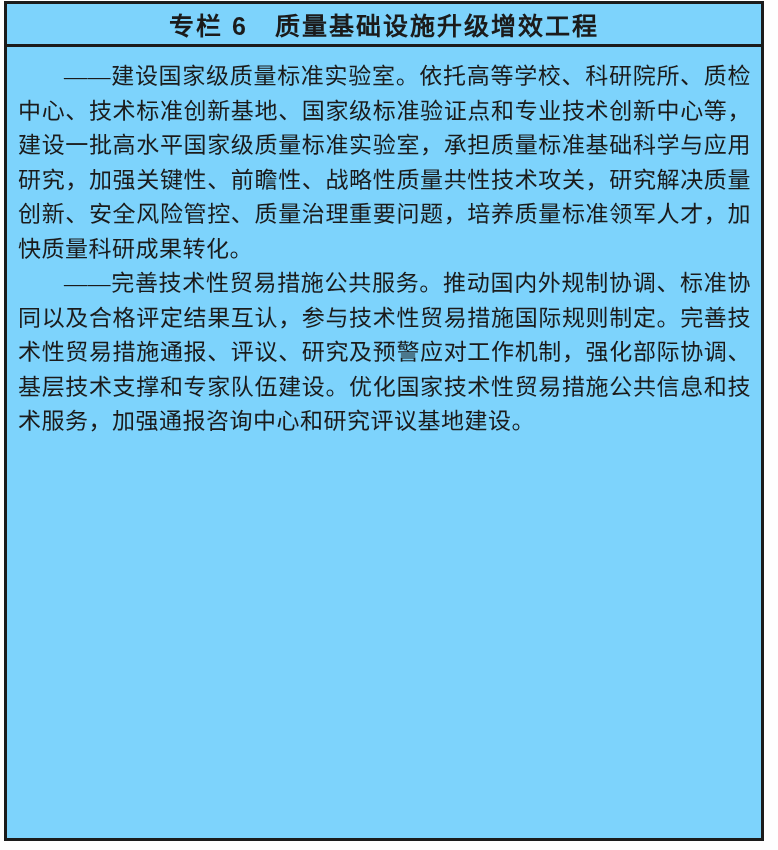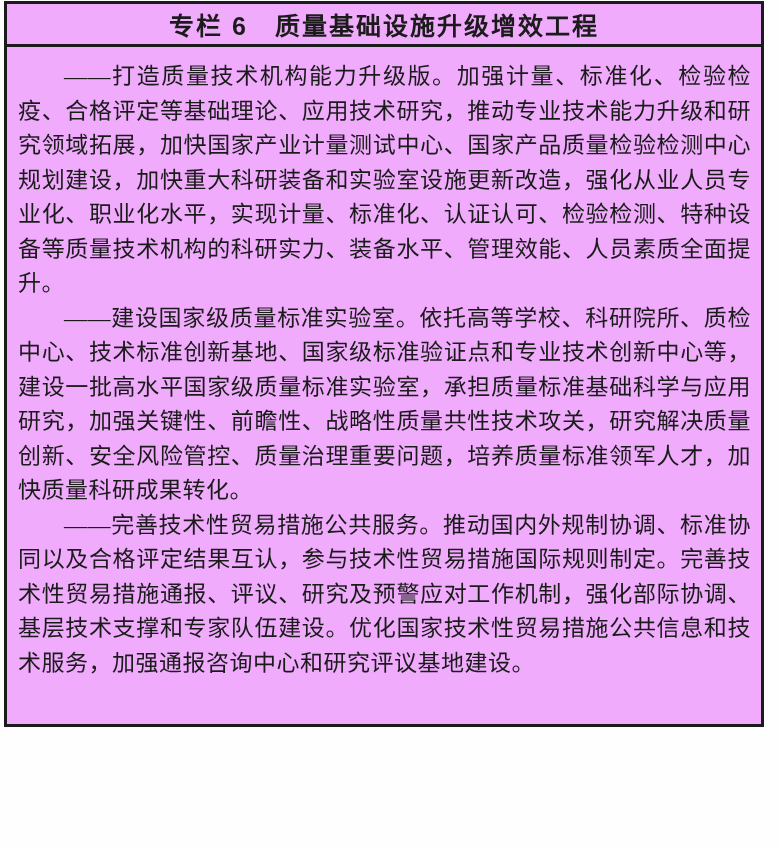--- a/index.html
+++ b/index.html
@@ -13,24 +13,24 @@
     position: relative;
     overflow: hidden;
     font-family: "Liberation Serif", "DejaVu Serif", serif;
     color: #1b1b1b;
   }
   .panel {
     position: absolute;
     left: 4px;
     top: 1px;
     width: 760px;
-    height: 726px;
+    height: 840px;
     border: 3px solid #1b1b1b;
     box-sizing: border-box;
-    background: #f0abfc;
+    background: #7dd3fc;
   }
   .panel-header {
     height: 43px;
     border-bottom: 3px solid #1b1b1b;
     box-sizing: border-box;
     display: flex;
     align-items: center;
     justify-content: center;
     font-family: "Liberation Sans", "DejaVu Sans", sans-serif;
     font-weight: bold;
@@ -51,20 +51,19 @@
     text-indent: 2em;
   }
 </style>
 </head>
 <body>
 
 <div class="panel">
   <div class="panel-header">专栏 6　质量基础设施升级增效工程</div>
   <div class="panel-body">
 
-      <p>——打造质量技术机构能力升级版。加强计量、标准化、检验检疫、合格评定等基础理论、应用技术研究，推动专业技术能力升级和研究领域拓展，加快国家产业计量测试中心、国家产品质量检验检测中心规划建设，加快重大科研装备和实验室设施更新改造，强化从业人员专业化、职业化水平，实现计量、标准化、认证认可、检验检测、特种设备等质量技术机构的科研实力、装备水平、管理效能、人员素质全面提升。</p>
 
       <p>——建设国家级质量标准实验室。依托高等学校、科研院所、质检中心、技术标准创新基地、国家级标准验证点和专业技术创新中心等，建设一批高水平国家级质量标准实验室，承担质量标准基础科学与应用研究，加强关键性、前瞻性、战略性质量共性技术攻关，研究解决质量创新、安全风险管控、质量治理重要问题，培养质量标准领军人才，加快质量科研成果转化。</p>
 
 
       <p>——完善技术性贸易措施公共服务。推动国内外规制协调、标准协同以及合格评定结果互认，参与技术性贸易措施国际规则制定。完善技术性贸易措施通报、评议、研究及预警应对工作机制，强化部际协调、基层技术支撑和专家队伍建设。优化国家技术性贸易措施公共信息和技术服务，加强通报咨询中心和研究评议基地建设。</p>
     </div>
 </div>
 
 </body></html>

